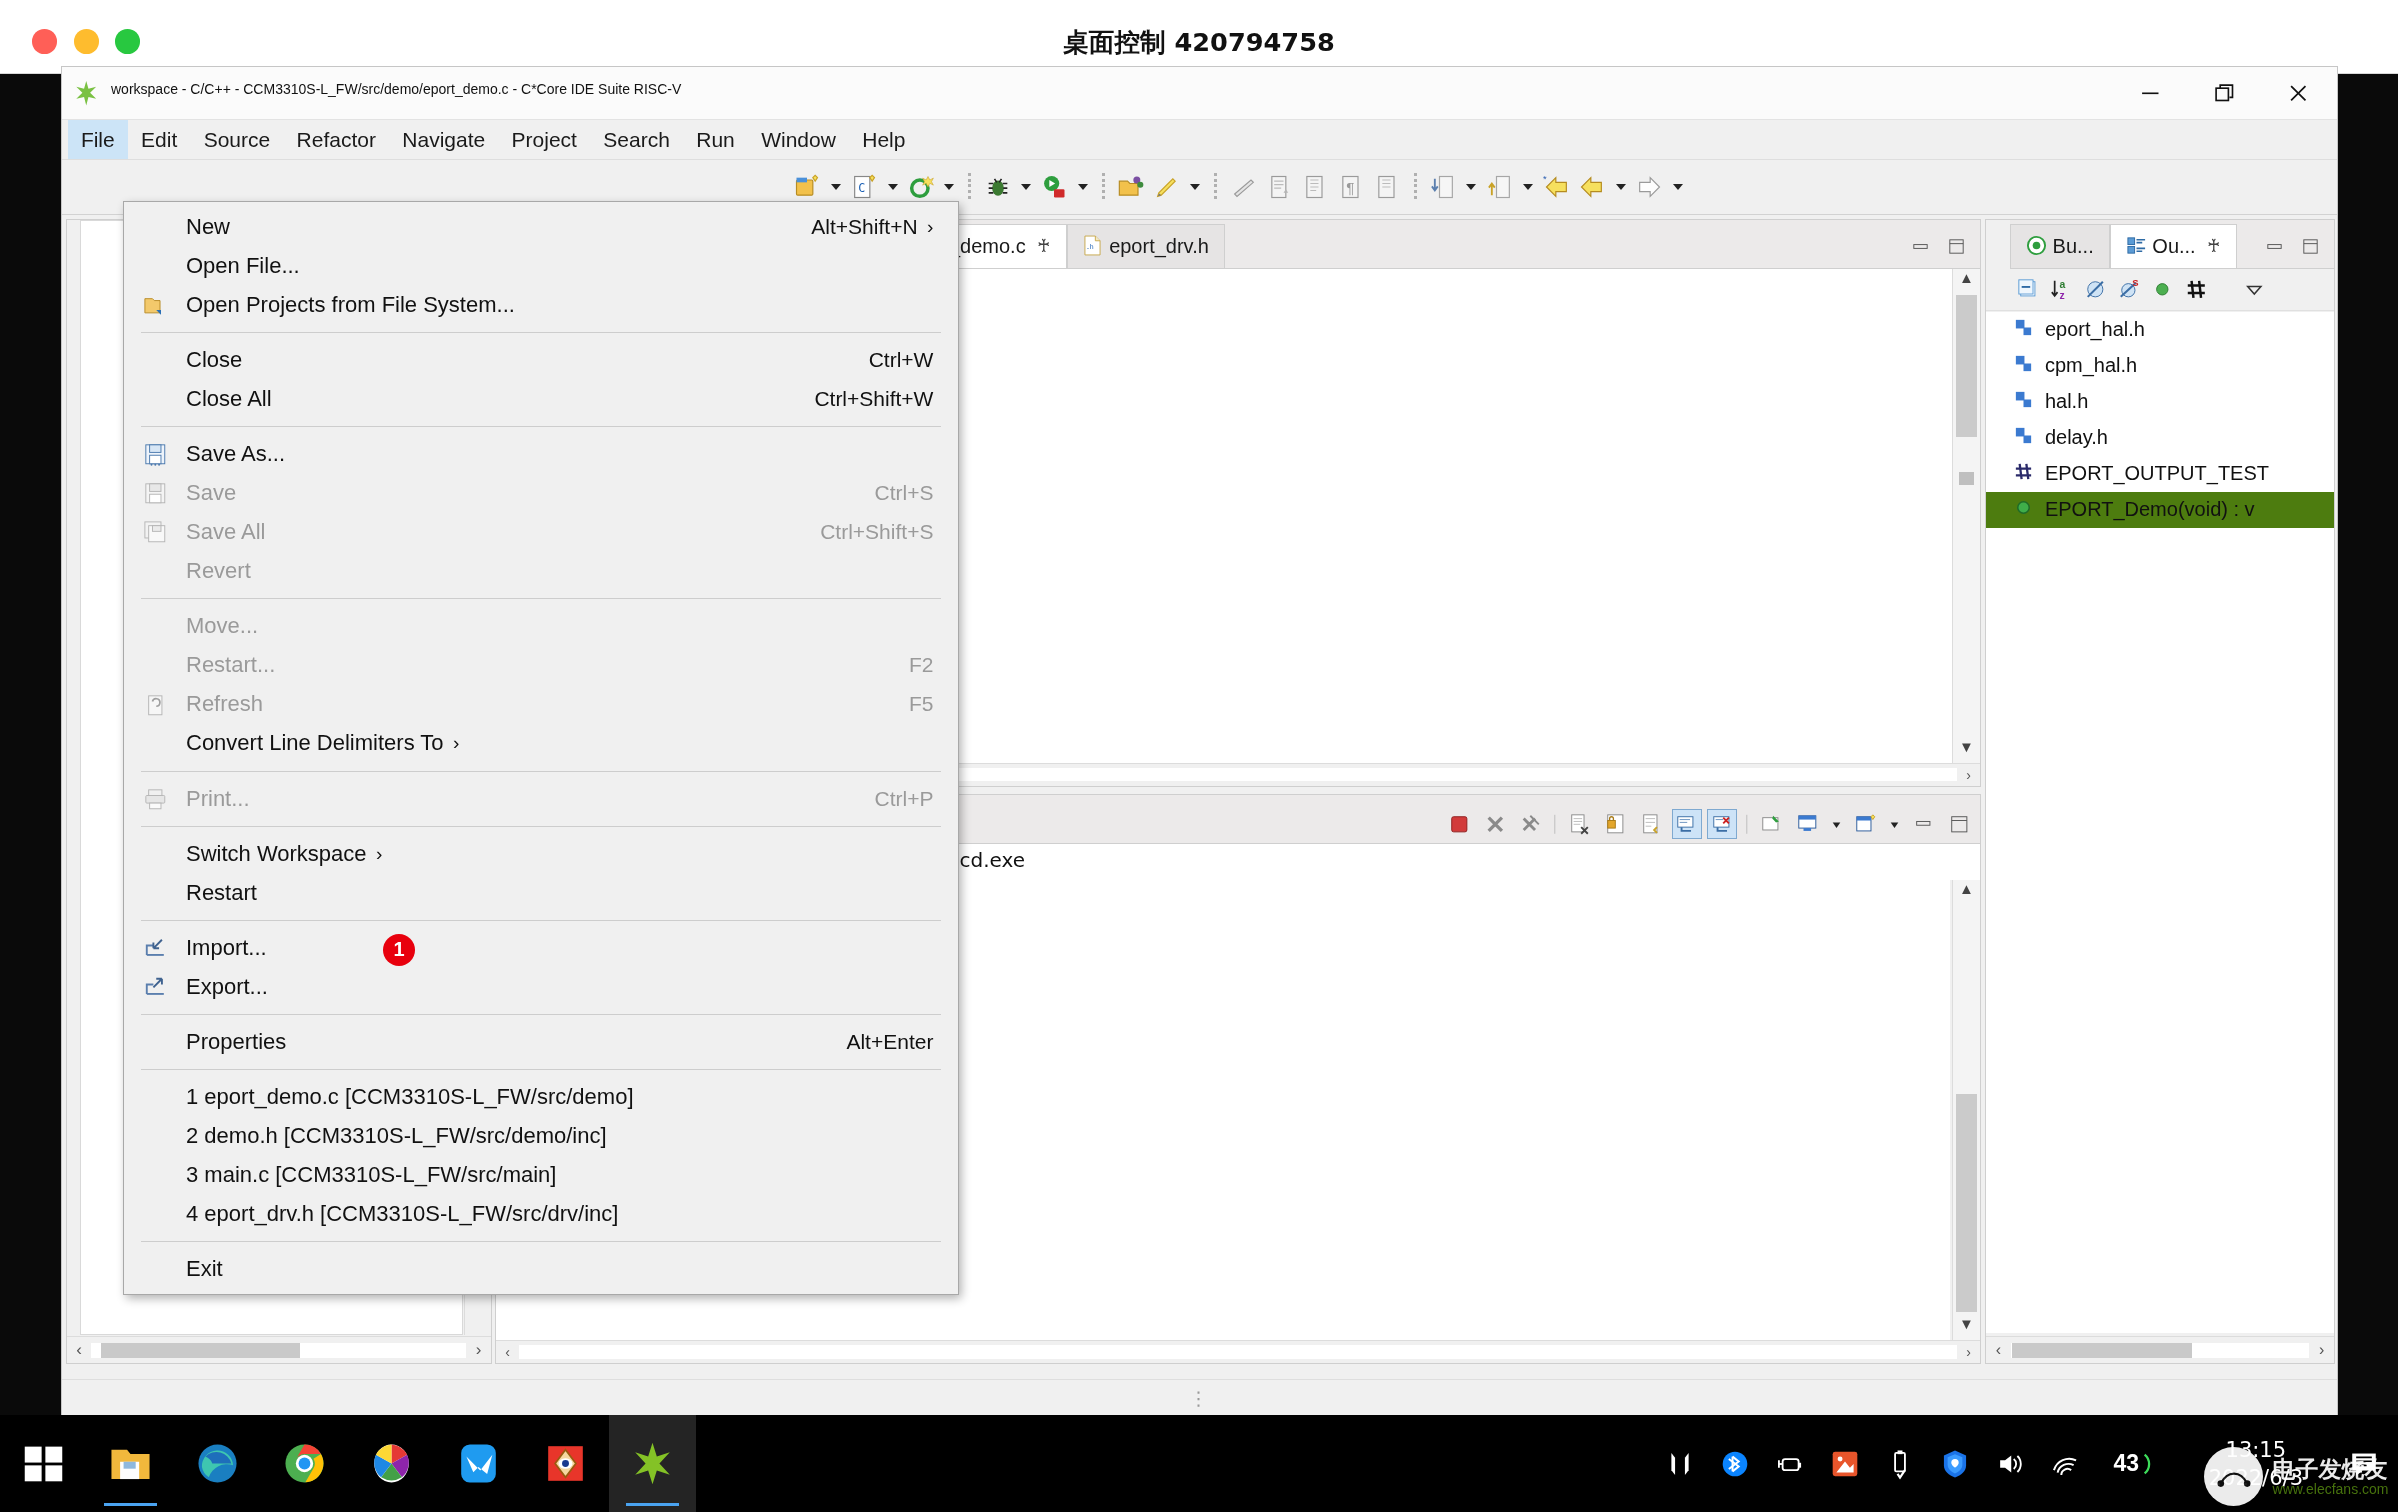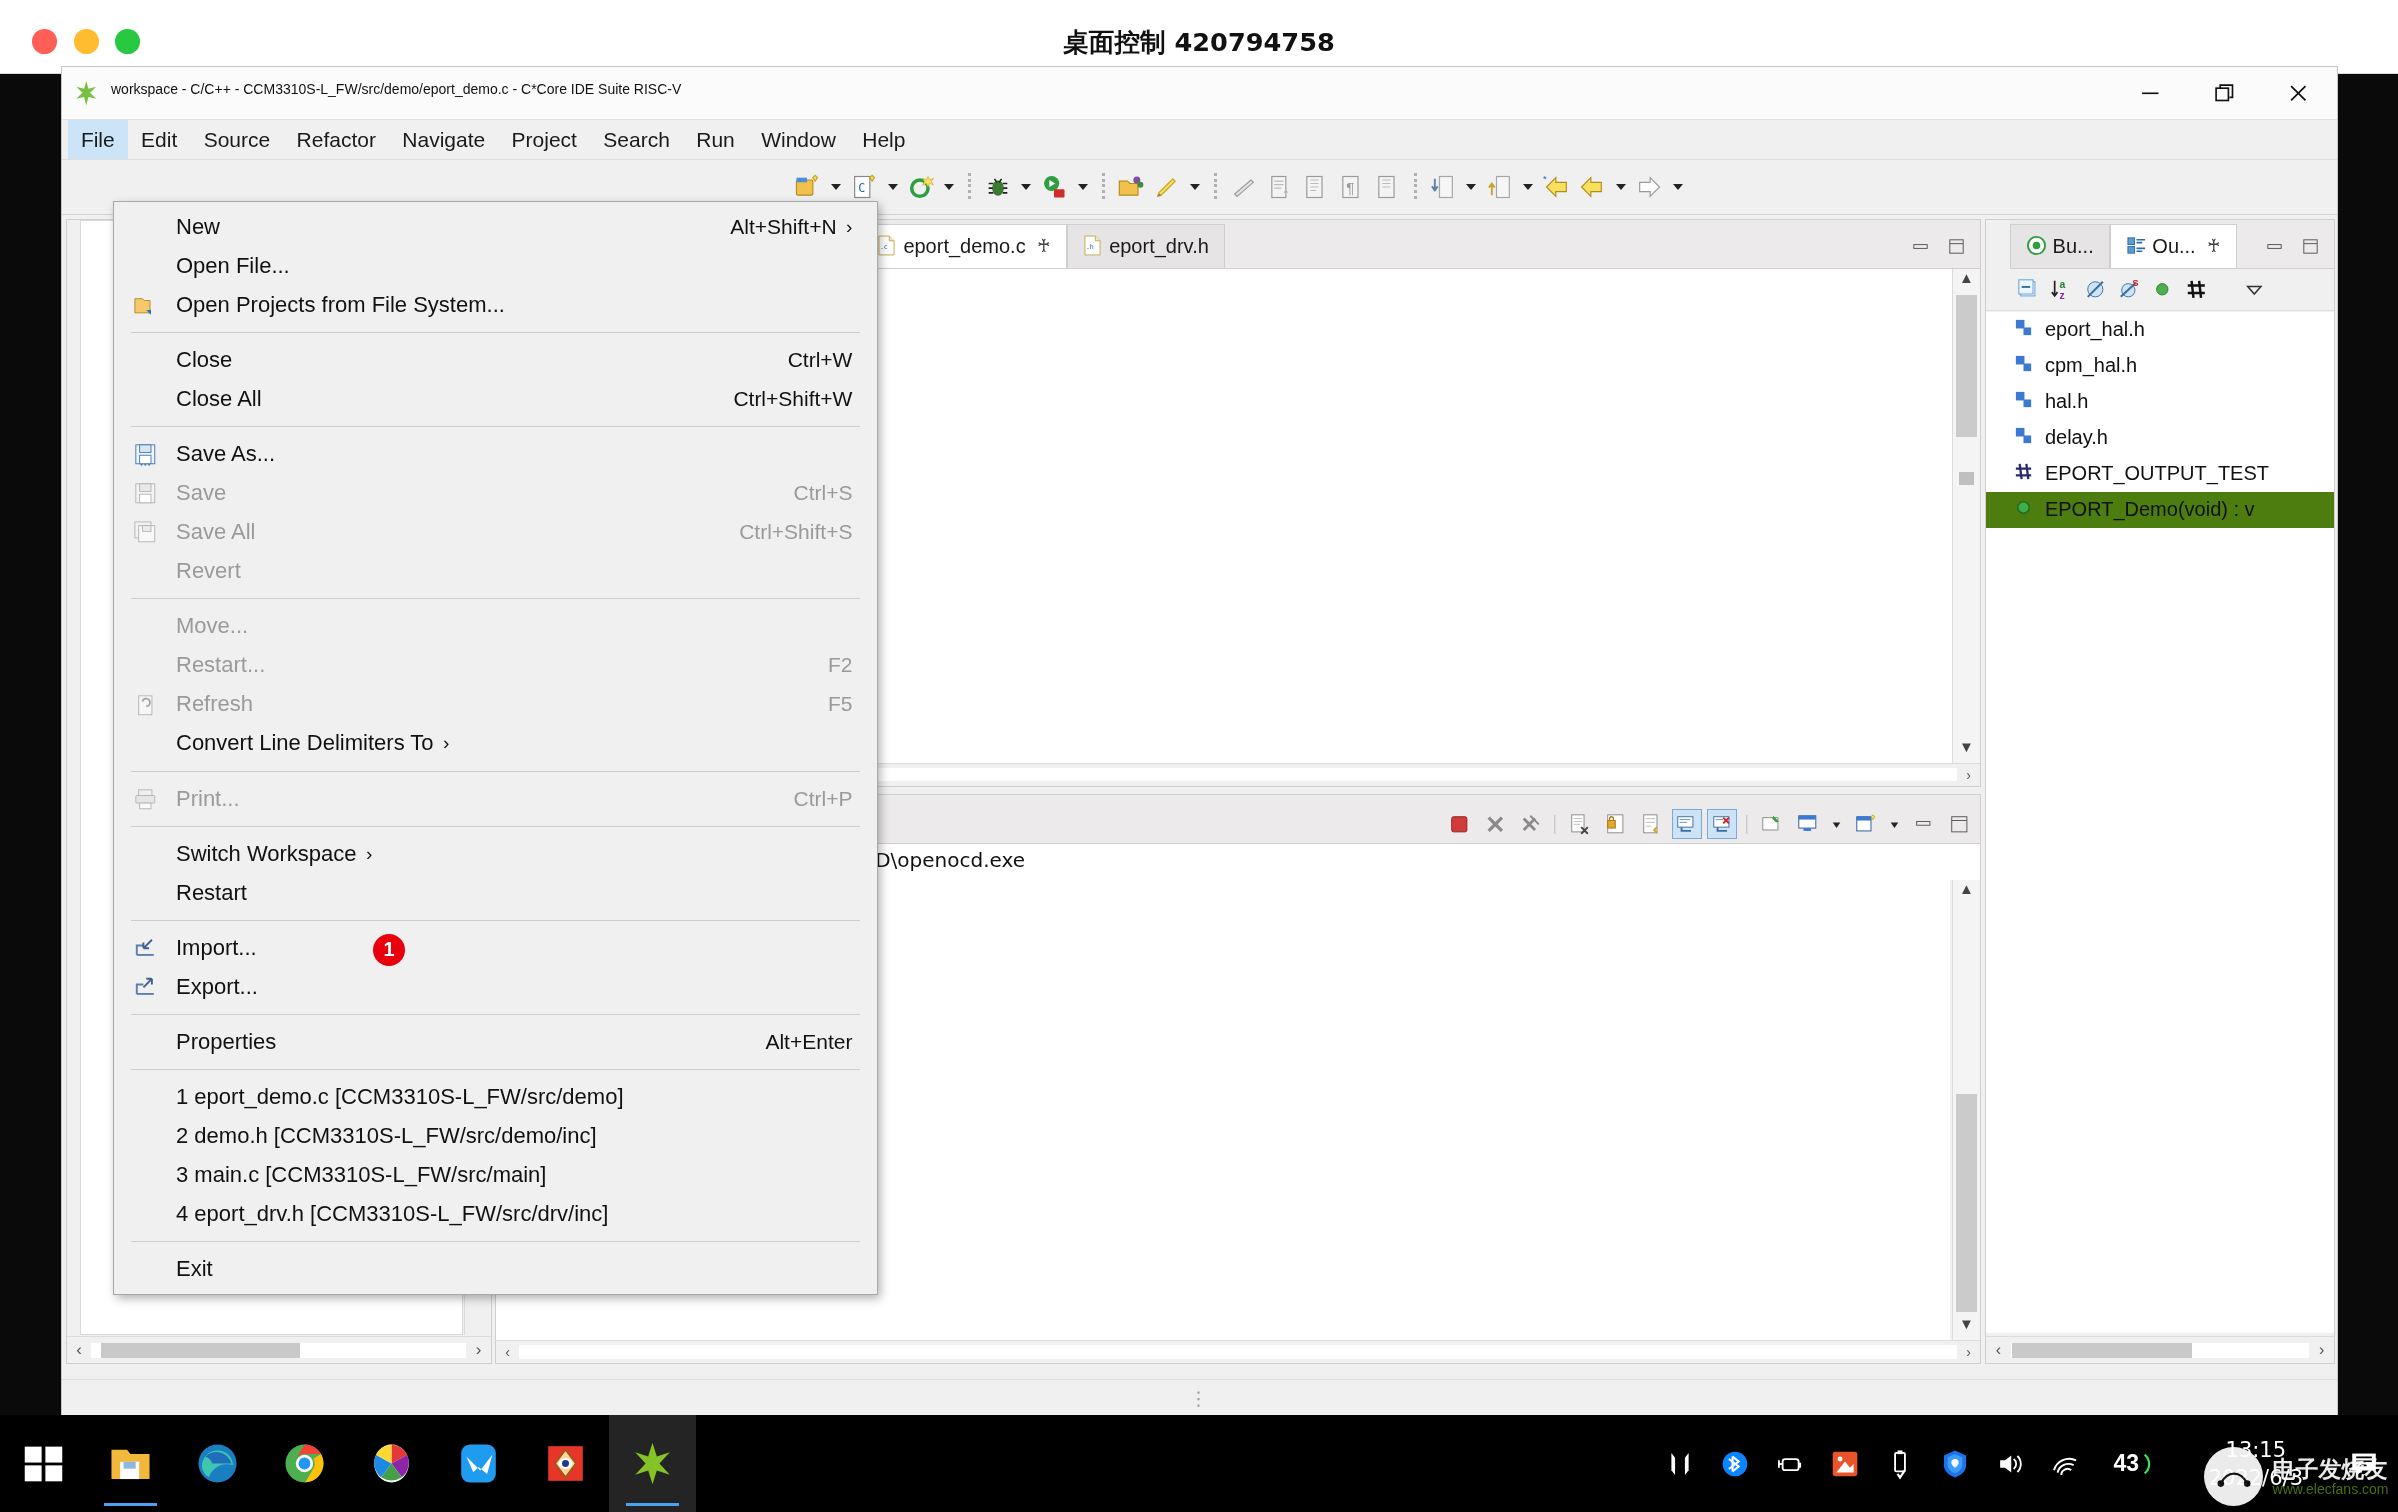--- a/index.html
+++ b/index.html
@@ -278,22 +278,22 @@
   
   #ide-bottom {
     position:absolute; left:0; right:0; bottom:0; height: 38px;
     background:#f0f0f0; border-top:0.9px solid #dedede;
     display:flex; align-items:center; justify-content:center;
   }
   #ide-bottom .grip { font-size: 19px; color:#9a9a9a; letter-spacing:1.9px; }
 
   
   #file-menu {
-    position:absolute; left: 51px; top: 134px;
-    width: 765px;
+    position:absolute; left: 61px; top: 134px;
+    width: 836px;
     background: #f0f0f0;
     border: 0.9px solid #a8a8a8;
     box-shadow: 2.8px 3.8px 9.5px rgba(0,0,0,.32);
     z-index: 50;
     padding: 5.7px 0;
   }
   .mrow {
     position: relative;
     display:flex; align-items:center;
     height: 39px;

